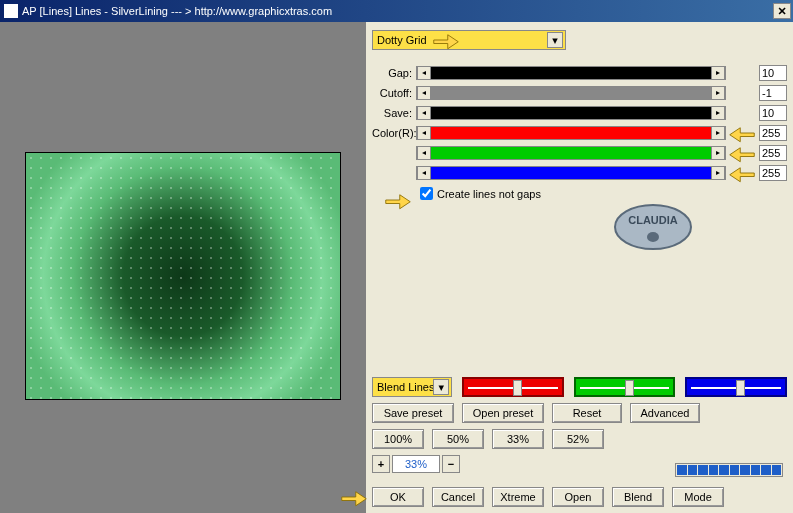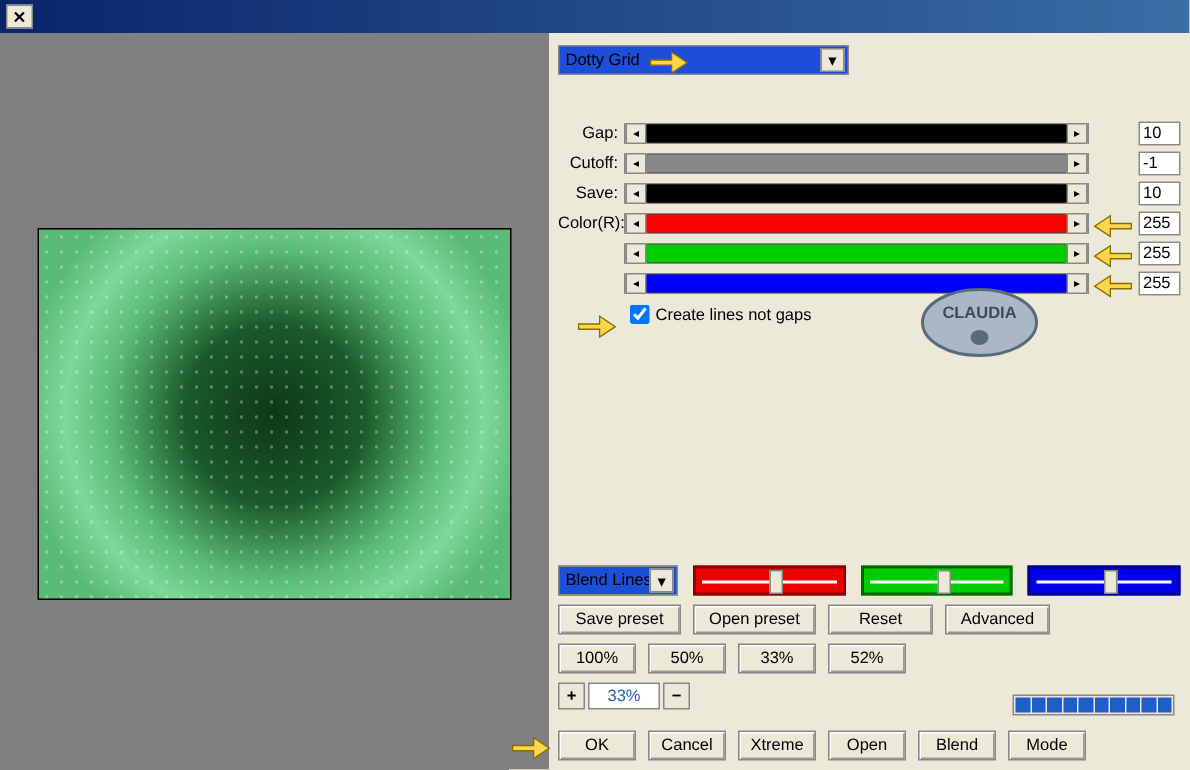--- a/index.html
+++ b/index.html
@@ -6,54 +6,58 @@
 body { background: #ece9d8; width: 793px; height: 513px; overflow: hidden; }
 .titlebar { background: linear-gradient(to right, #0a246a, #3a6ea5); color: white; height: 22px; display: flex; align-items: center; justify-content: space-between; padding: 0 2px 0 4px; }
 .titlebar-text { display: flex; align-items: center; gap: 4px; }
 .title-icon { width: 14px; height: 14px; background: #fff; display: inline-block; }
 .close-btn { width: 18px; height: 16px; background: #ece9d8; border: 1px solid #888; color: #000; display: flex; align-items: center; justify-content: center; font-weight: bold; cursor: pointer; }
 .content { display: flex; height: calc(100% - 22px); }
 .preview-pane { width: 370px; background: #808080; display: flex; align-items: flex-start; justify-content: center; padding-top: 130px; }
 .preview-img { width: 316px; height: 248px; background: radial-gradient(circle at center, #0d3818 0%, #1a5a2a 30%, #5abb76 55%, #7dd89a 70%, #5abb76 85%); border: 1px solid #000; position: relative; overflow: hidden; }
 .preview-img::before { content: ""; position: absolute; inset: 0; background-image: radial-gradient(rgba(255,255,255,0.3) 1px, transparent 1px); background-size: 10px 10px; }
 .controls-pane { flex: 1; background: #ece9d8; padding: 8px 6px; position: relative; }
-.dropdown { width: 194px; height: 20px; border: 1px solid #888; background: #1d4ed8; display: inline-flex; align-items: center; justify-content: space-between; padding: 0 2px 0 4px; }
+.dropdown { width: 194px; height: 20px; border: 1px solid #888; background: #fde047; display: inline-flex; align-items: center; justify-content: space-between; padding: 0 2px 0 4px; }
 .dd-arrow { width: 16px; height: 16px; background: #ece9d8; border: 1px solid #888; display: flex; align-items: center; justify-content: center; }
 .row { display: flex; align-items: center; margin-top: 3px; height: 17px; }
 .row-label { width: 40px; text-align: right; margin-right: 4px; }
 .slider-track { height: 14px; border: 1px solid #888; display: flex; align-items: center; position: relative; flex: 1; background: #000; }
 .slider-btn { width: 14px; height: 14px; background: #ece9d8; border: 1px solid #888; display: flex; align-items: center; justify-content: center; font-size: 8px; }
 .slider-fill { position: absolute; left: 14px; top: 0; bottom: 0; right: 14px; }
 .val-input { width: 28px; height: 16px; border: 1px solid #888; background: #fff; margin-left: 3px; text-align: left; padding-left: 2px; }
-.sliders-block { margin-top: 30px; }
+.sliders-block { margin-top: 14px; }
 .chk-row { margin-top: 6px; display: flex; align-items: center; gap: 4px; padding-left: 48px; }
 .chk { width: 13px; height: 13px; }
 .button-row { display: flex; gap: 8px; margin-top: 6px; }
 .btn { height: 20px; border: 1px solid #888; background: #ece9d8; display: inline-flex; align-items: center; justify-content: center; padding: 0 4px; cursor: pointer; min-width: 50px; box-shadow: inset 1px 1px 0 #fff, inset -1px -1px 0 #999; }
 .blend-sliders { display: flex; gap: 10px; align-items: center; margin-top: 0px; }
 .blend-slider { width: 104px; height: 20px; border: 2px solid; position: relative; display: flex; align-items: center; }
 .blend-slider::after { content: ""; position: absolute; left: 4px; right: 4px; top: 50%; height: 2px; background: #fff; }
 .blend-thumb { width: 9px; height: 16px; background: #ece9d8; border: 1px solid #888; position: absolute; left: 50%; top: 1px; z-index: 2; }
 .red-s { background: #e00; border-color: #800; }
 .green-s { background: #0c0; border-color: #060; }
 .blue-s { background: #00e; border-color: #008; }
 .bottom-block { position: absolute; bottom: 6px; left: 6px; right: 6px; }
 .progress { position: absolute; right: 4px; bottom: 30px; width: 108px; height: 14px; border: 1px solid #888; display: flex; gap: 1px; padding: 1px; }
 .progress span { flex: 1; background: #1e5ec8; }
 .zoom-row { display: flex; align-items: center; gap: 2px; margin-top: 6px; }
 .zoom-btn { width: 18px; height: 18px; border: 1px solid #888; background: #ece9d8; display: flex; align-items: center; justify-content: center; font-weight: bold; cursor: pointer; }
 .zoom-val { width: 48px; height: 18px; border: 1px solid #888; background: #fff; color: #1e5ec8; display: flex; align-items: center; justify-content: center; }
-.logo { position: absolute; top: 168px; right: 100px; width: 80px; height: 50px; }
+.logo { position: absolute; top: 180px; right: 100px; width: 80px; height: 50px; }
 .hand { width: 28px; height: 20px; display: inline-block; }
 .hand svg { width: 100%; height: 100%; }
 </style>
 </head>
 <body>
 
 <div class="titlebar">
+  <div class="titlebar-text">
+    <span class="title-icon"></span>
+    <span>AP [Lines]  Lines - SilverLining    --- &gt;  http://www.graphicxtras.com</span>
+  </div>
   <div class="close-btn">✕</div>
 </div>
 
 <div class="content">
   <div class="preview-pane">
     <div class="preview-img"></div>
   </div>
 
   <div class="controls-pane">
 

